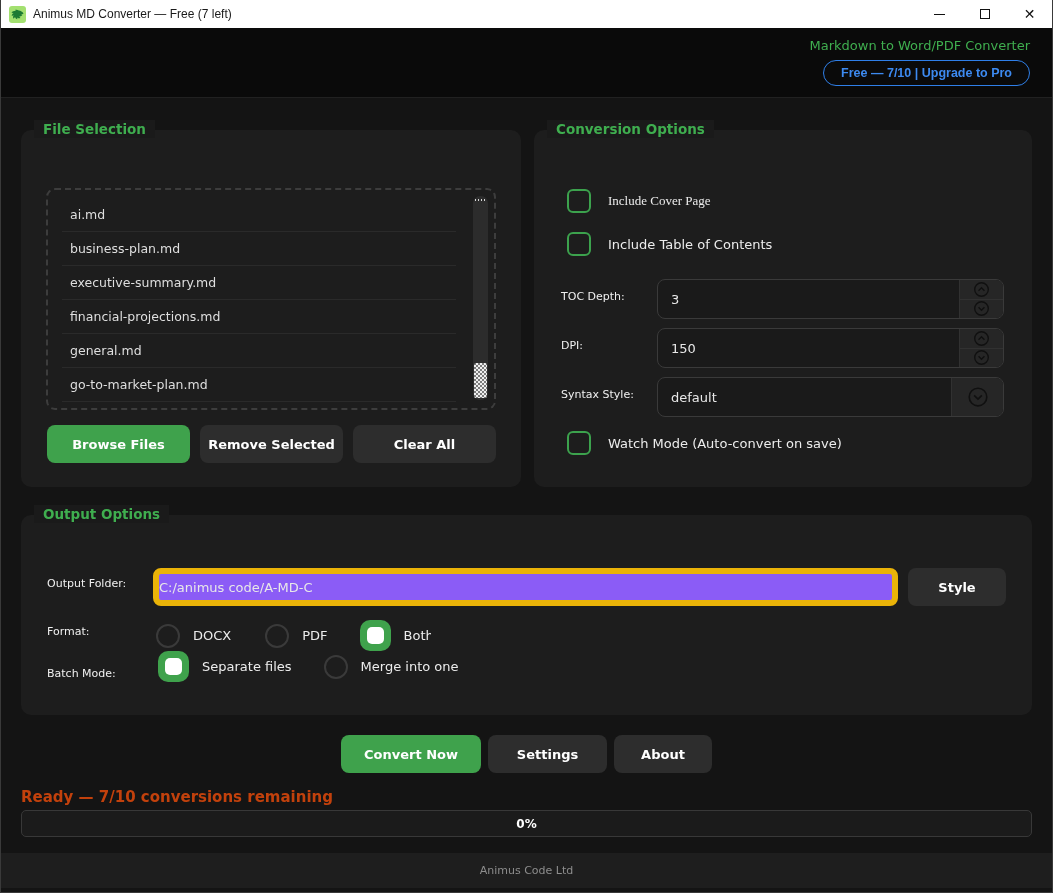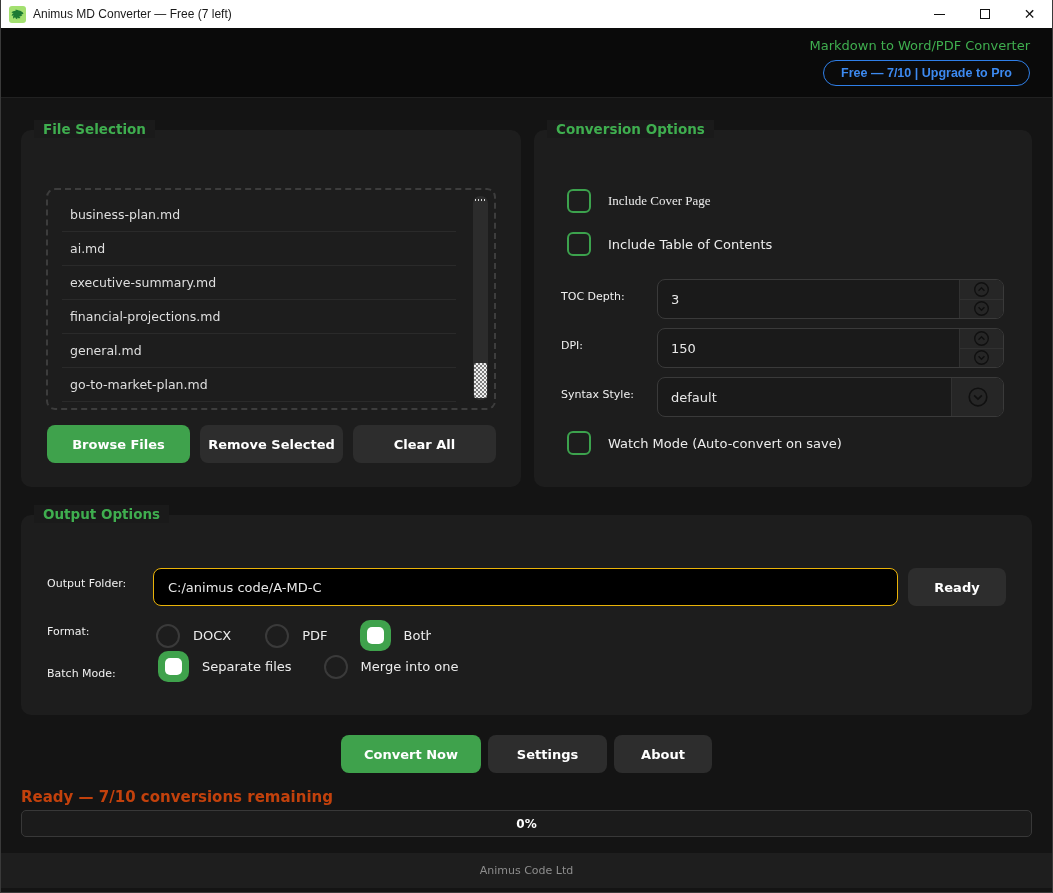--- a/index.html
+++ b/index.html
@@ -72,22 +72,22 @@
     border:1px solid #3a3a3a; border-radius:8px; display:flex; overflow:hidden; }
   .spin-input { flex:1; background:transparent; border:none; outline:none; color:#e8e8e8;
     font-size:13px; padding-left:13px; font-family:"DejaVu Sans", sans-serif; }
   .spin-btns { width:44px; background:#262626; display:flex; flex-direction:column; border-left:1px solid #313131; }
   .spin-btn { flex:1; display:flex; align-items:center; justify-content:center; cursor:pointer; }
   .spin-btn + .spin-btn { border-top:1px solid #313131; }
   .combo-btn { width:52px; background:#262626; display:flex; align-items:center; justify-content:center;
     border-left:1px solid #313131; cursor:pointer; }
 
   
-  .text-input { position:absolute; background:#000000; border:1px solid #eab308; border-radius:8px;
-    color:#e8e8e8; font-size:13px; padding-left:14px; outline:none; font-family:"DejaVu Sans", sans-serif; }
+  .text-input { position:absolute; background:#8b5cf6; border:6px solid #eab308; border-radius:8px;
+    color:#e8e8e8; font-size:13px; outline:none; font-family:"DejaVu Sans", sans-serif; }
   .radio-row { position:absolute; display:flex; align-items:center; }
   .radio-off { width:24px; height:24px; border:2.5px solid #3a3a3a; border-radius:50%; cursor:pointer; flex:none; }
   .radio-on { width:31px; height:31px; background:#3fa24c; border-radius:10px; cursor:pointer; flex:none;
     display:flex; align-items:center; justify-content:center; }
   .radio-on .dot { width:17px; height:17px; background:#ffffff; border-radius:5px; }
   .radio-label { font-size:13px; color:#ececec; margin-left:13px; }
   .clip { display:inline-block; width:27px; overflow:hidden; white-space:nowrap; }
 
   
   .action-btn { position:absolute; top:735px; }
@@ -128,22 +128,22 @@
     <div class="tagline">Markdown to Word/PDF Converter</div>
     <button class="plan-pill">Free — 7/10 | Upgrade to Pro</button>
   </div>
 </div>
 
 <div class="panel" id="panel-files">
   <span class="section-title">File Selection</span>
 
   <div class="file-list">
     <div class="file-rows">
+      <div class="file-row">ai.md</div>
       <div class="file-row">business-plan.md</div>
-      <div class="file-row">ai.md</div>
       <div class="file-row">executive-summary.md</div>
       <div class="file-row">financial-projections.md</div>
       <div class="file-row">general.md</div>
       <div class="file-row">go-to-market-plan.md</div>
     </div>
     <div class="scrollbar">
       <div class="scroll-dots"></div>
       <div class="scroll-thumb"></div>
     </div>
   </div>
@@ -220,21 +220,21 @@
     <span class="checkbox"></span>
     <span class="cb-label">Watch Mode (Auto-convert on save)</span>
   </div>
 </div>
 
 <div class="panel" id="panel-out">
   <span class="section-title">Output Options</span>
 
   <span class="field-label" style="left:26px; top:62px;">Output Folder:</span>
   <input class="text-input" style="left: 132px; top: 53px; width: 745px; height: 38px;" value="C:/animus code/A-MD-C">
-  <button class="btn btn-gray" style="position:absolute; left:887px; top:53px; width:98px;">Ready</button>
+  <button class="btn btn-gray" style="position:absolute; left:887px; top:53px; width:98px;">Style</button>
 
   <span class="field-label" style="left:26px; top:110px;">Format:</span>
   <div class="radio-row" style="left:135px; top:105px; gap:0;">
     <span class="radio-off"></span>
     <span class="radio-label">DOCX</span>
     <span class="radio-off" style="margin-left:34px;"></span>
     <span class="radio-label">PDF</span>
     <span class="radio-on" style="margin-left:32px;">
         <span class="dot"></span>
       </span>

